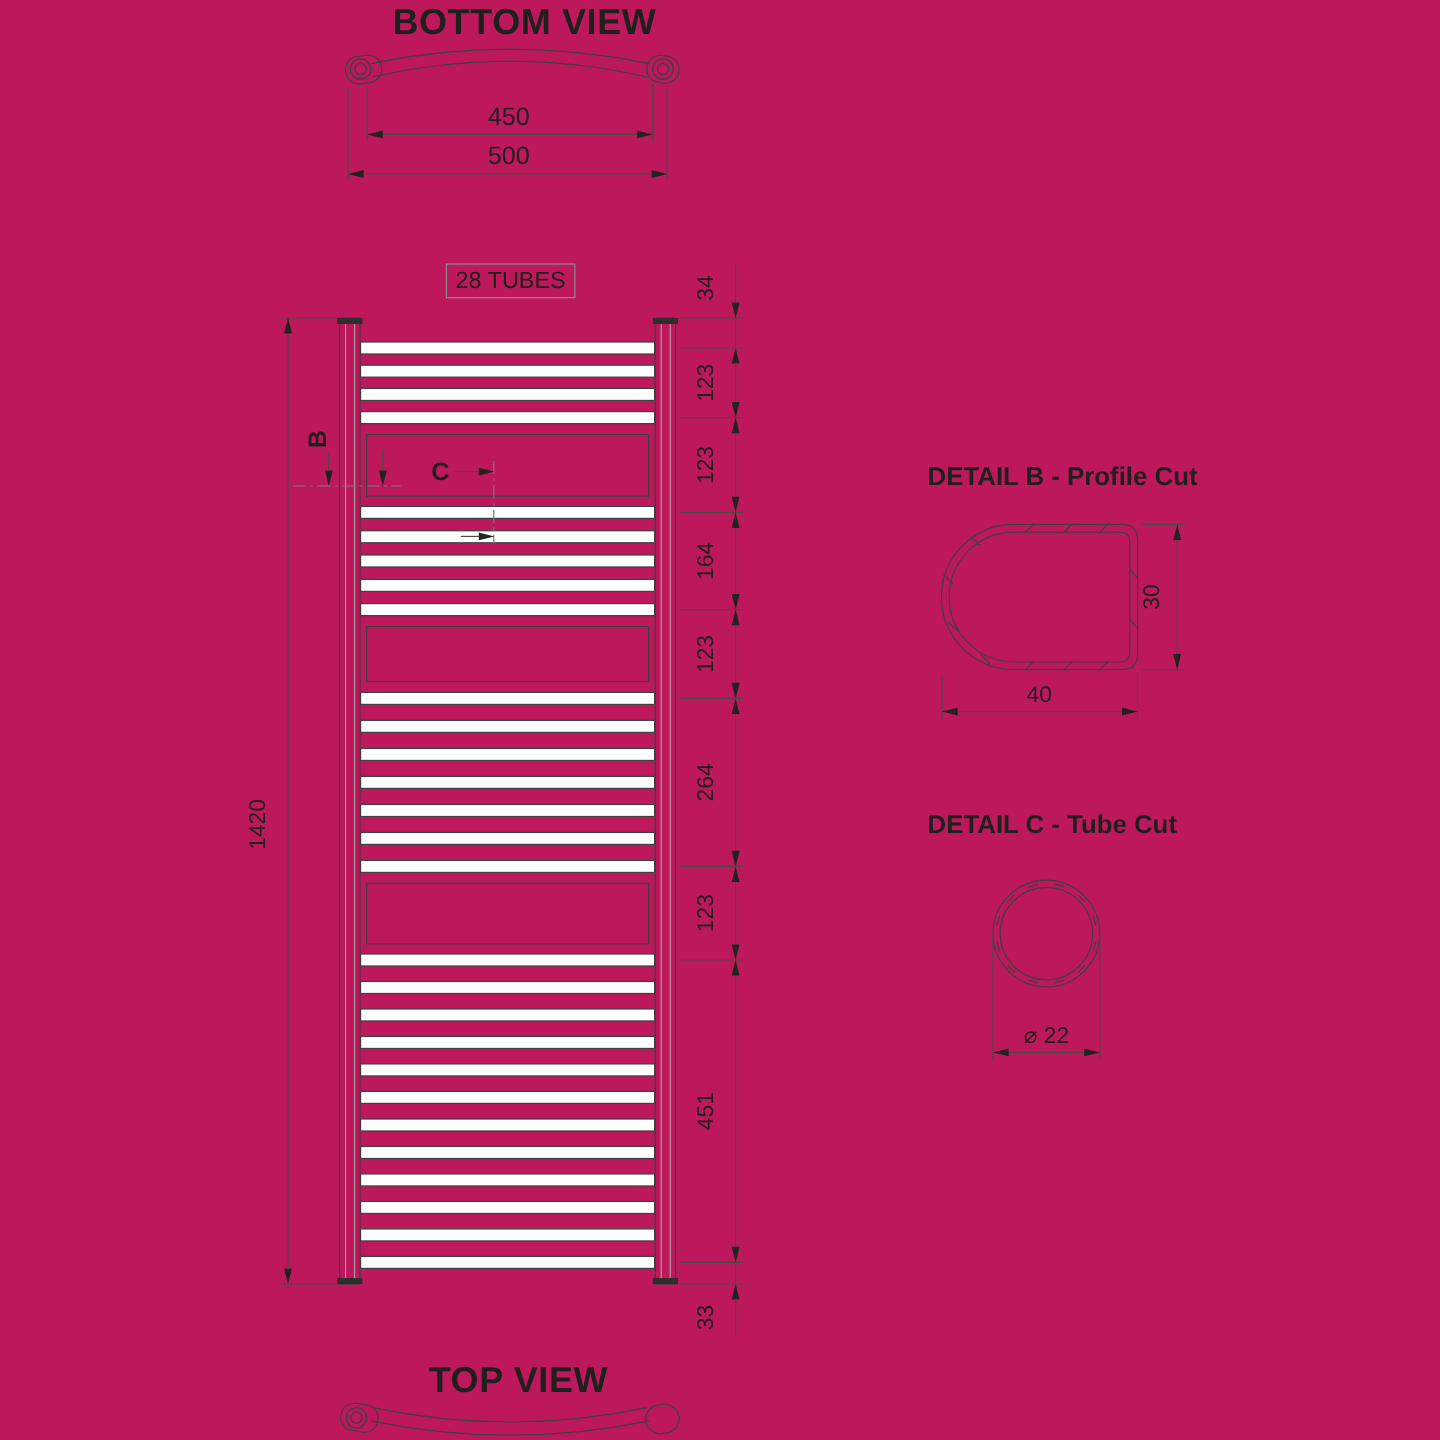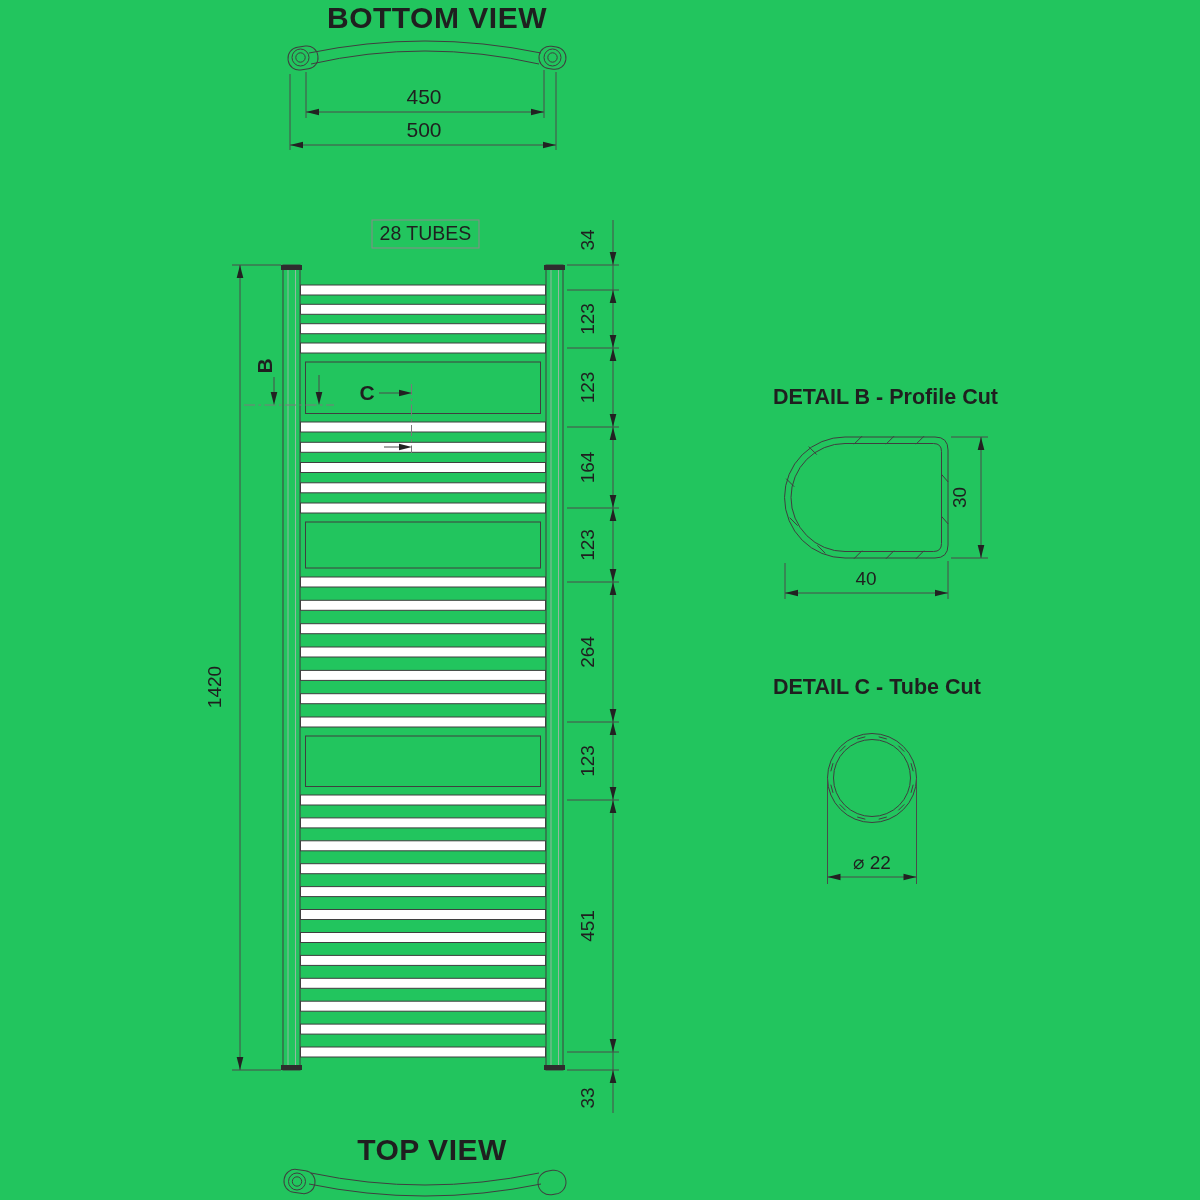--- a/index.html
+++ b/index.html
@@ -1,16 +1,16 @@
 <!DOCTYPE html>
 <html><head>
 <meta charset="utf-8">
 <style>
   html,body{margin:0;padding:0;background:#fff;}
-  .page{width:1200px;height:1200px;position:relative;background:#22c55e;overflow:hidden;}
+  .page{width:1200px;height:1200px;position:relative;background:#be185d;overflow:hidden;}
   svg{display:block;}
   svg text{fill:#1f1f1f;font-family:"Liberation Sans",sans-serif;}
   .ln{stroke:#3f3f3f;stroke-width:1;fill:none;}
   .lnf{stroke:#3f3f3f;stroke-width:1;fill:#fff;}
   .thin{stroke:#b3b3b3;stroke-width:0.8;fill:none;}
   .dim{stroke:#4a4a4a;stroke-width:1;fill:none;}
   .dd{stroke:#7a7a7a;stroke-width:1;fill:none;stroke-dasharray:11 3.5 2.5 3.5;}
   .ar{fill:#222;stroke:none;}
   .cap{fill:#2e2e2e;stroke:none;}
   .t-title{font-size:30px;font-weight:600;letter-spacing:0.5px;}

